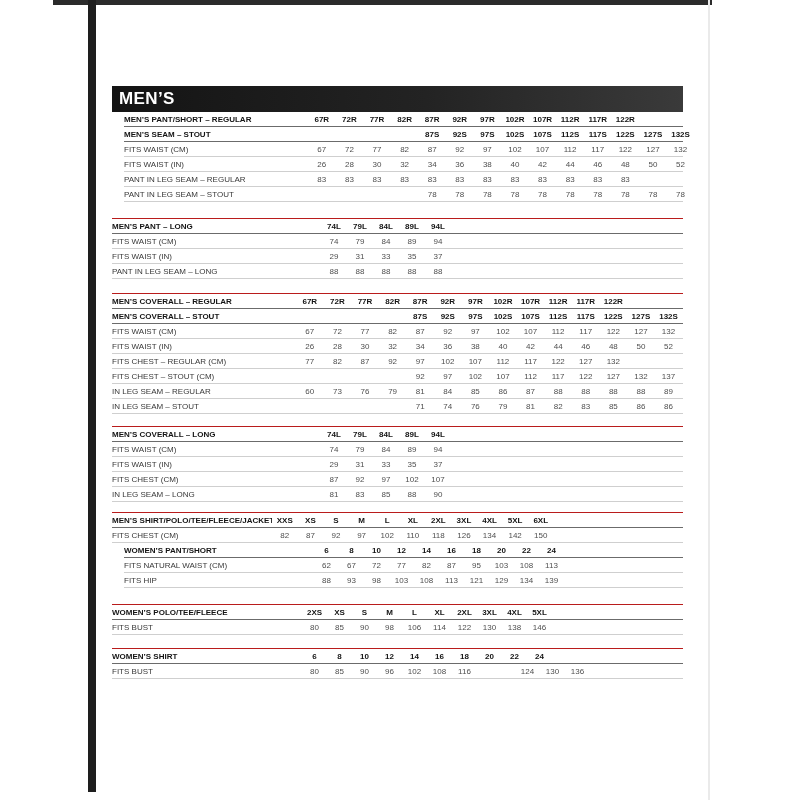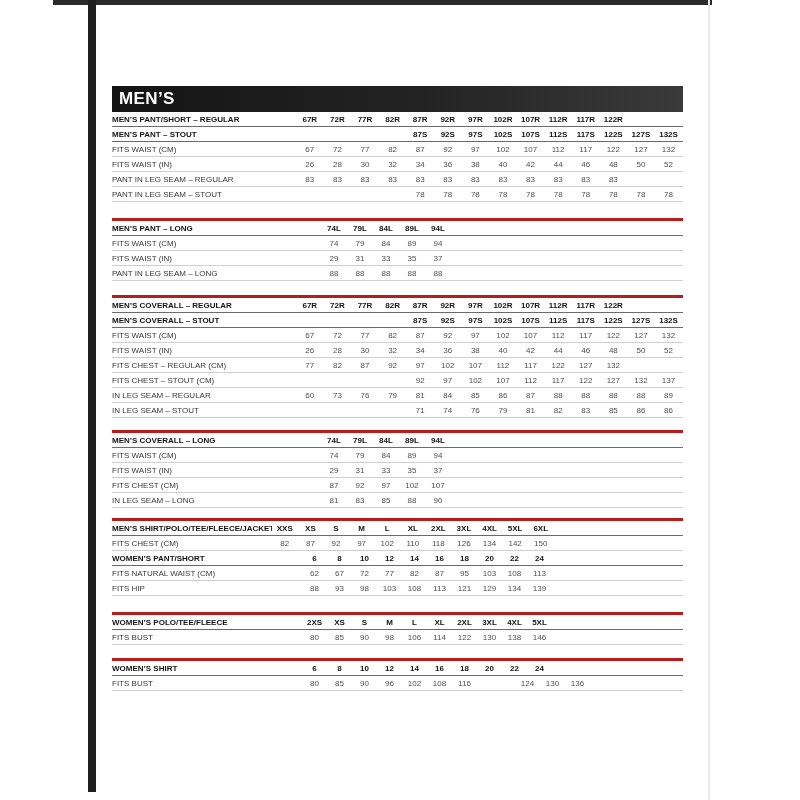--- a/index.html
+++ b/index.html
@@ -13,22 +13,22 @@
   .content{position:absolute;left:112px;top:28px;width:571px;}
   h1.title{
     margin:0 0 16px 0;color:#e1232b;font-size:40px;line-height:42px;font-weight:800;
     letter-spacing:-2px;text-transform:uppercase;font-stretch:condensed;
   }
   .bar{
     height:26px;line-height:26px;margin-top:12px;padding-left:7px;
     background:linear-gradient(90deg,#141414 0%,#232323 55%,#3a3a3a 100%);
     color:#ffffff;font-size:17px;font-weight:bold;letter-spacing:.4px;
   }
-  .tbl{border-top:3px solid #b91c1c;margin-top:16px;}
-  .tbl.first{border-top:none;margin-top:0;}
+  .tbl{border-top:1px solid #b91c1c;margin-top:16px;}
+  .tbl.first{border-top:none;margin-top:0;margin-left:12px;}
   .tbl.mens-coverall-regular-stout{margin-top:14px;}
   .tbl.mens-coverall-long{margin-top:12px;}
   .tbl.mens-shirt-polo-tee-fleece-jacket{margin-top:10px;}
   .tbl.womens-shirt{margin-top:13px;}
   .row{
     display:flex;align-items:center;height:14px;border-bottom:1px solid #cfcfcf;
     font-size:8px;color:#4f4f4f;
   }
   .row.hdr{border-bottom-color:#6b6b6b;color:#141414;font-weight:bold;}
   .lab{flex:none;color:#383838;white-space:nowrap;overflow:hidden;}
@@ -57,21 +57,21 @@
             <div class="cell" style="width: 27.6px;">87R</div>
             <div class="cell" style="width: 27.6px;">92R</div>
             <div class="cell" style="width: 27.6px;">97R</div>
             <div class="cell" style="width: 27.6px;">102R</div>
             <div class="cell" style="width: 27.6px;">107R</div>
             <div class="cell" style="width: 27.6px;">112R</div>
             <div class="cell" style="width: 27.6px;">117R</div>
             <div class="cell" style="width: 27.6px;">122R</div>
           </div>
           <div class="row hdr">
-            <div class="lab" style="width: 184px;">MEN’S PANT – STOUT</div>
+            <div class="lab" style="width: 184px;">MEN’S SEAM – STOUT</div>
             <div class="off" style="width: 110.4px;"></div>
             <div class="cell" style="width: 27.6px;">87S</div>
             <div class="cell" style="width: 27.6px;">92S</div>
             <div class="cell" style="width: 27.6px;">97S</div>
             <div class="cell" style="width: 27.6px;">102S</div>
             <div class="cell" style="width: 27.6px;">107S</div>
             <div class="cell" style="width: 27.6px;">112S</div>
             <div class="cell" style="width: 27.6px;">117S</div>
             <div class="cell" style="width: 27.6px;">122S</div>
             <div class="cell" style="width: 27.6px;">127S</div>

